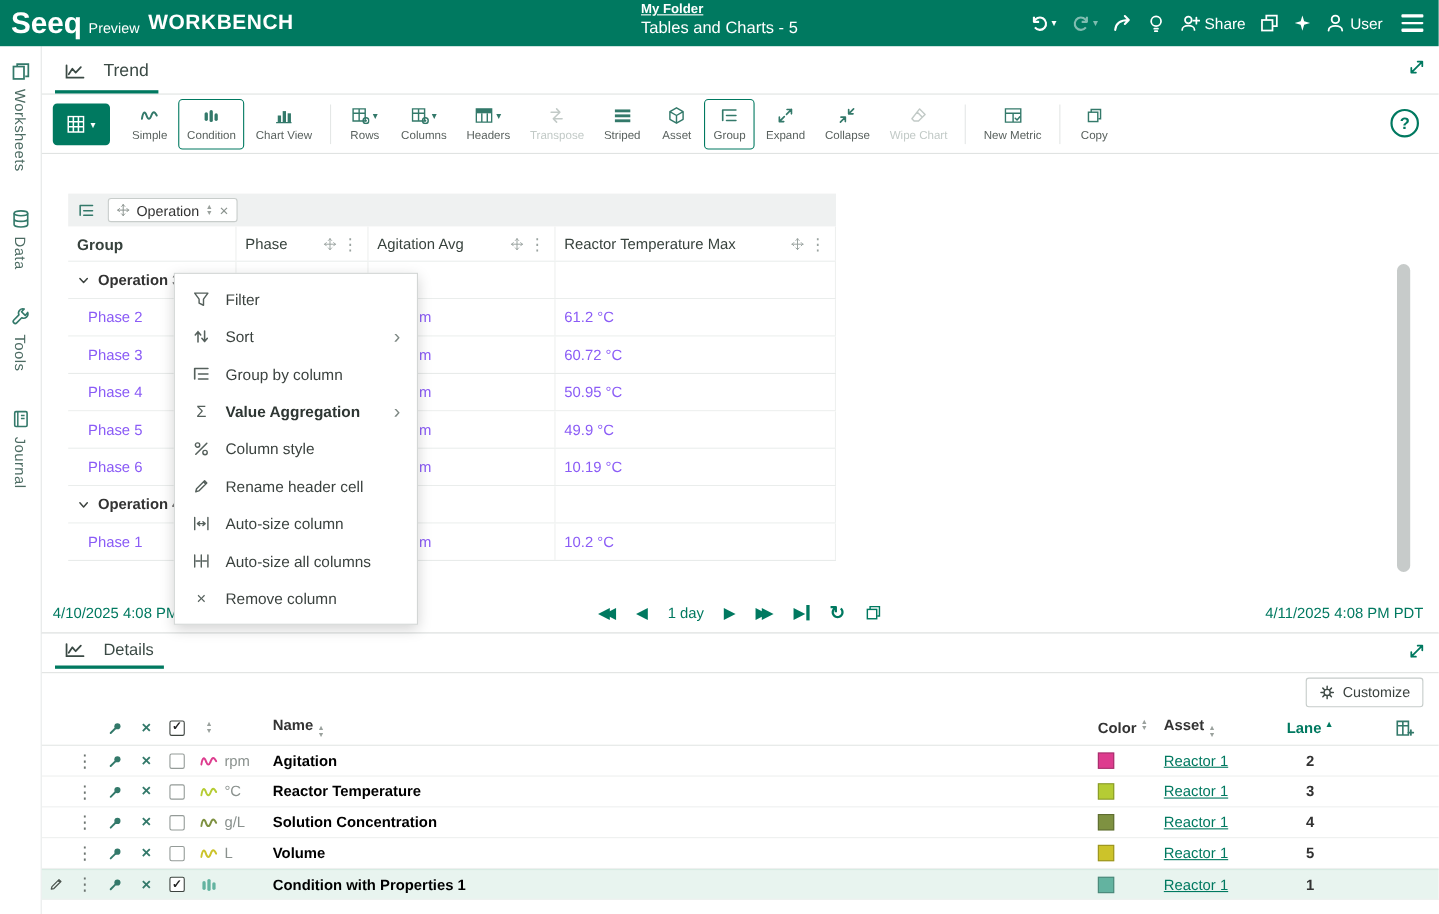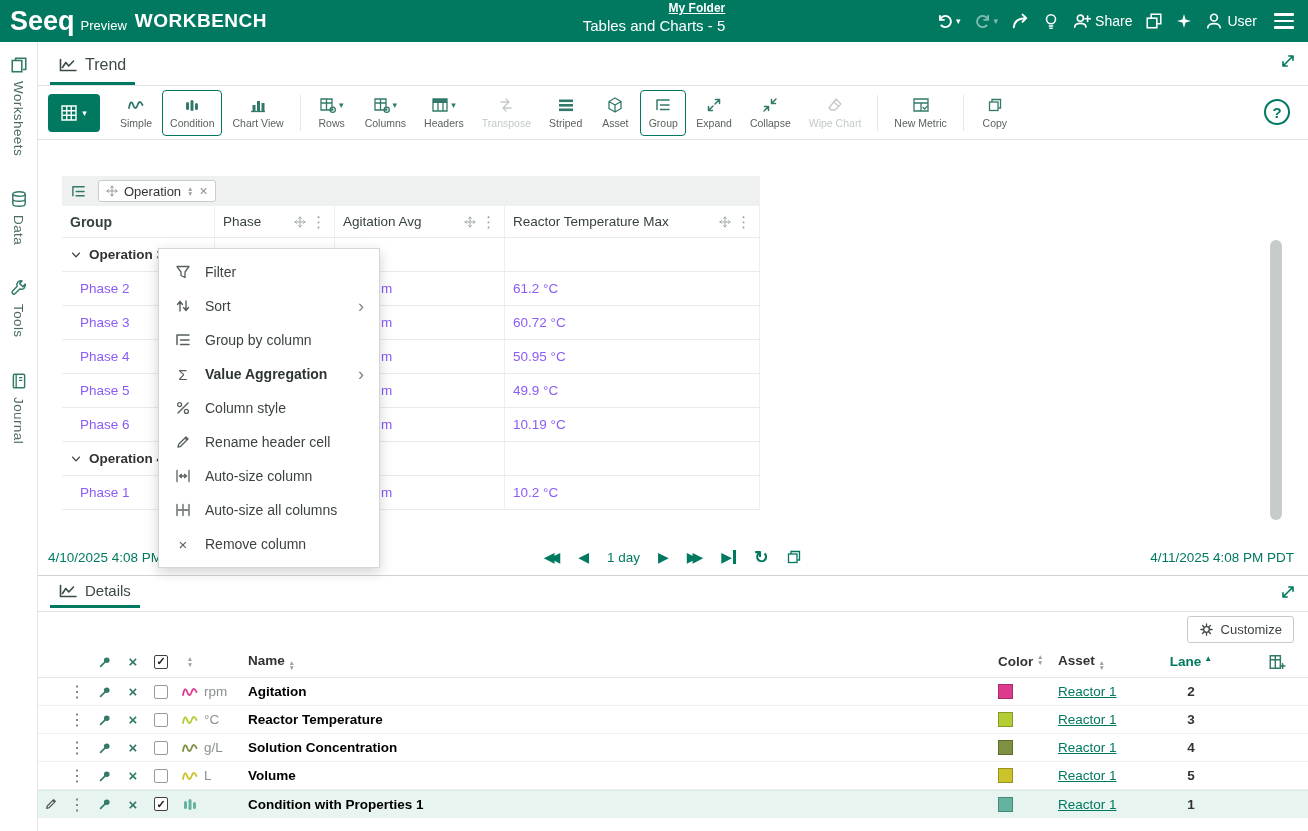--- a/index.html
+++ b/index.html
@@ -12,42 +12,42 @@
        font-family:"Liberation Sans",sans-serif;color:var(--text)}
   svg{display:block}
   .i12{width:12px;height:12px}.i14{width:14px;height:14px}.i15{width:15px;height:15px}
   .i16{width:16px;height:16px}.i18{width:18px;height:18px}
 
   
   .navbar{height:42px;background:var(--green);display:flex;align-items:center;color:#fff;position:relative}
   .logo{font-size:27px;font-weight:bold;margin-left:10px;line-height:1}
   .preview{font-size:13px;margin:8px 0 0 6px}
   .workbench{font-size:19px;font-weight:600;margin-left:8px;letter-spacing:.5px}
-  .nav-center{position:absolute;left:50%;transform:translateX(-50%);text-align:right;top:1px}
+  .nav-center{position:absolute;left:50%;transform:translateX(-50%);text-align:left;top:1px}
   .folder-link{font-size:12px;font-weight:bold;color:#fff;text-decoration:underline;display:block;cursor:pointer}
   .ws-title{font-size:15px;margin-top:2px}
   .nav-right{margin-left:auto;display:flex;align-items:center;gap:13px;padding-right:14px}
   .nav-ic{display:flex;align-items:center;gap:2px;cursor:pointer;color:#fff}
   .nav-ic.dim{opacity:.5}
   .tiny-caret{font-size:9px}
   .nav-label{font-size:14px;margin-left:2px}
   .hamburger{display:flex;flex-direction:column;gap:4px;cursor:pointer;margin-left:4px}
   .hamburger span{width:20px;height:2.5px;background:#fff;border-radius:1px}
 
   
   .app{display:flex;height:789px}
   .side{width:38px;border-right:1px solid #e4e7e6;display:flex;flex-direction:column;align-items:center;padding-top:14px;gap:34px;flex-shrink:0}
   .side-item{display:flex;flex-direction:column;align-items:center;gap:7px;color:var(--ic);cursor:pointer}
   .side-label{writing-mode:vertical-rl;font-size:13.5px;color:#4c6b62;letter-spacing:.4px}
   .main{width:1270px;display:flex;flex-direction:column}
 
   
   .trend-panel{height:534px;position:relative;border-bottom:1px solid #cfd4d2}
   .tab-row{height:44px;border-bottom:1px solid var(--border);display:flex;align-items:flex-end;padding:0 12px;position:relative}
-  .tab{display:flex;align-items:center;gap:8px;padding:8px 9px 8px;border-bottom:3px solid var(--green);font-size:16px;color:#3b4a45;cursor:pointer}
+  .tab{display:flex;align-items:center;gap:17px;padding:8px 9px 8px;border-bottom:3px solid var(--green);font-size:16px;color:#3b4a45;cursor:pointer}
   .panel-expand{position:absolute;right:12px;top:11px;color:var(--green);cursor:pointer}
 
   .toolbar{height:54px;border-bottom:1px solid var(--border);display:flex;align-items:center;padding:0 10px;gap:2px;position:relative}
   .tb-dd{background:var(--green);color:#fff;border-radius:4px;width:52px;height:38px;display:flex;align-items:center;justify-content:center;gap:5px;margin-right:10px;cursor:pointer}
   .tb-btn{display:flex;flex-direction:column;align-items:center;justify-content:center;min-width:46px;padding:3px 7px;height:46px;border:1px solid transparent;border-radius:4px;color:var(--ic);cursor:pointer}
   .tb-top{display:flex;align-items:center;gap:3px;height:18px}
   .tb-label{font-size:10.5px;color:var(--lbl);margin-top:3px;white-space:nowrap}
   .tb-btn.selected{border-color:var(--green)}
   .tb-btn.disabled{color:var(--dis)} .tb-btn.disabled .tb-label{color:var(--dis)}
   .tb-sep{width:1px;height:36px;background:#e4e7e6;margin:0 6px}

